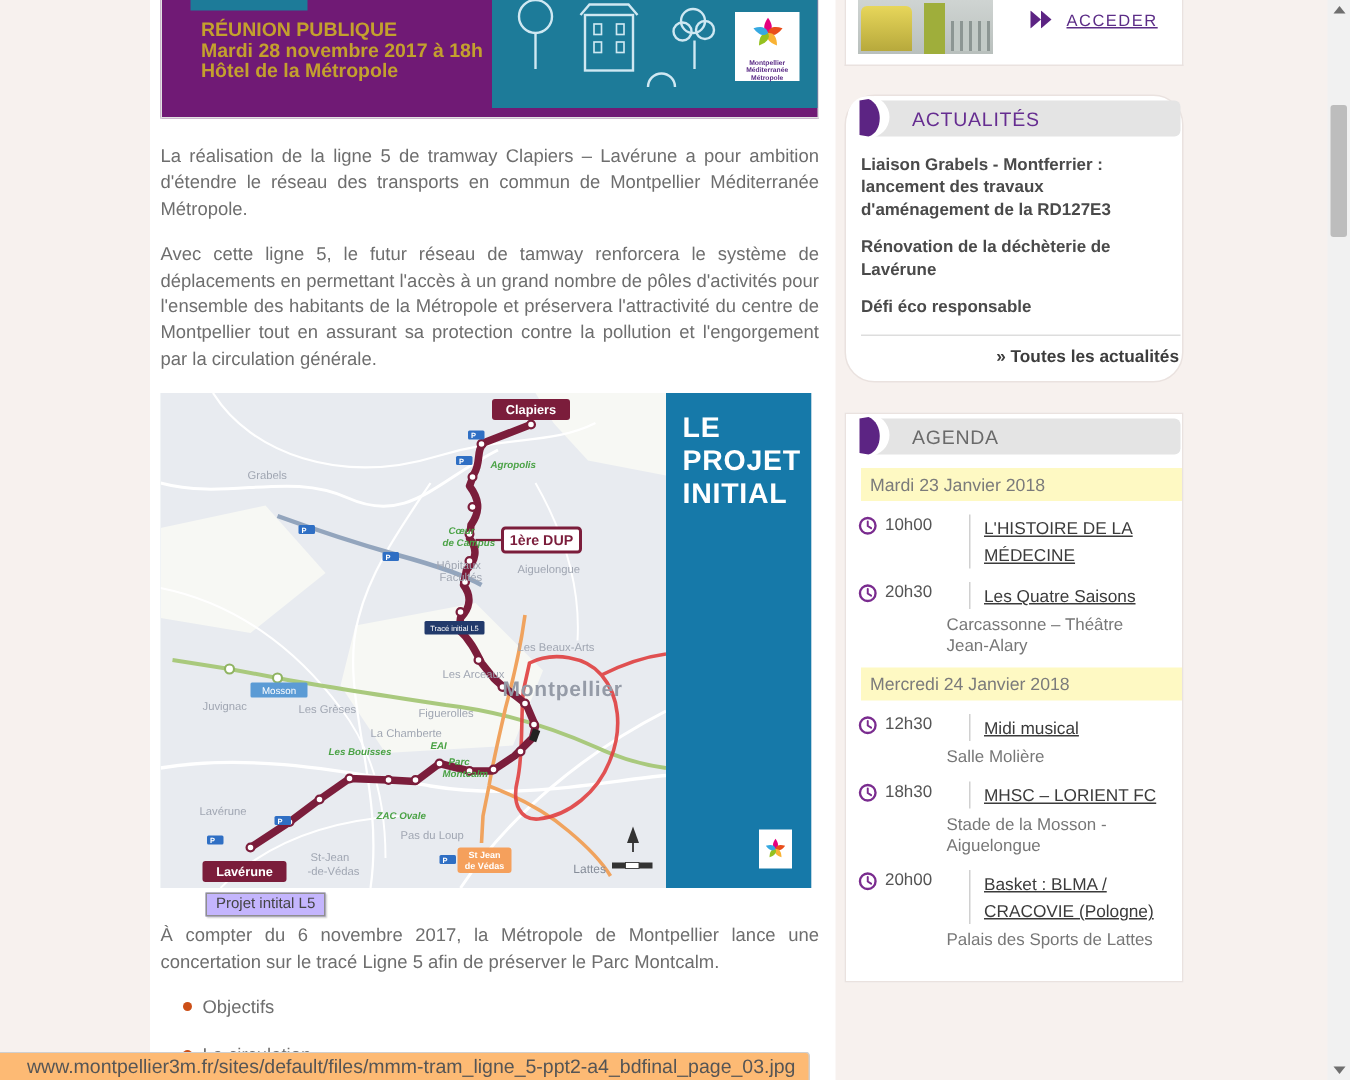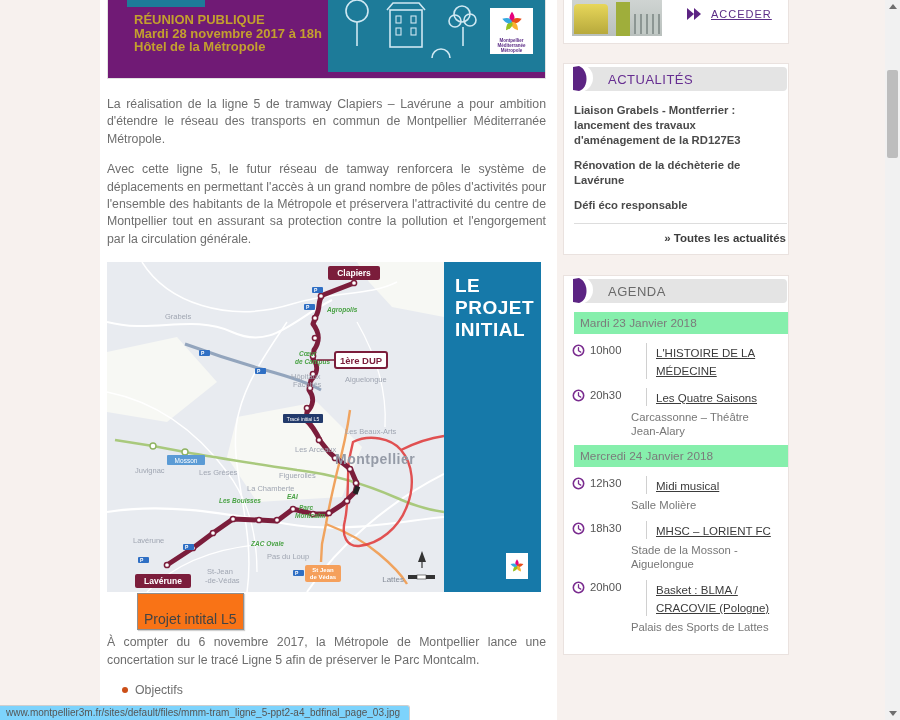--- a/index.html
+++ b/index.html
@@ -18,71 +18,71 @@
   .banner-logo .logo-txt{font-size:4.5px;line-height:5px;color:#5c2d87;font-weight:bold;}
 
   .para{margin-top:13px;font-size:12.3px;line-height:17.4px;color:#6e6e6e;text-align:justify;}
   .para.first{margin-top:17px;}
 
   .map-figure{position:relative;margin-top:14px;width:434px;height:330px;background:#e8ebf0;overflow:hidden;}
   .map-panel{position:absolute;right:0;top:0;width:97px;height:330px;background:#1679a9;box-sizing:border-box;padding:13px 0 0 11px;}
   .map-panel .pt{display:block;color:#fff;font-weight:bold;font-size:19px;line-height:22px;letter-spacing:.5px;}
   .map-logo{position:absolute;right:13px;bottom:13px;width:22px;height:26px;background:#fff;display:flex;align-items:center;justify-content:center;}
 
-  .img-tooltip{display:inline-block;margin:1px 0 0 30px;border:1px solid #8f8f8f;background:#f97316;padding:17px 6px 2px;font-size:14px;color:#444;box-shadow:1px 1px 1px rgba(0,0,0,.18);}
+  .img-tooltip{display:inline-block;margin:1px 0 0 30px;border:1px solid #8f8f8f;background:#c4b5fd;padding:1px 6px 2px;font-size:10px;color:#444;box-shadow:1px 1px 1px rgba(0,0,0,.18);}
 
   .bullets{margin:14px 0 0 0;padding:0 0 0 28px;list-style:none;}
   .bullets li{position:relative;font-size:12.3px;color:#6e6e6e;margin-bottom:5px;}
   .bullets li::before{content:"";position:absolute;left:-13px;top:4px;width:6px;height:6px;border-radius:50%;background:#cc4f17;}
   .bullets li.sp{margin-bottom:18px;}
 
   
   .sidebar{position:absolute;left:563px;top:0;width:226px;}
   .side-box{background:#fff;border:1px solid #eae2df;box-sizing:border-box;}
   .promo-box{height:44px;position:relative;border-top:none;}
   .promo-photo{position:absolute;left:8px;top:0;width:90px;height:36px;overflow:hidden;background:linear-gradient(#cfd4d2,#b9c0bd);}
   .promo-photo .tram{position:absolute;left:2px;top:4px;width:34px;height:30px;background:linear-gradient(#e7d65a,#b7a93c);border-radius:4px 4px 0 0;}
   .promo-photo .kiosk{position:absolute;left:44px;top:2px;width:14px;height:34px;background:#9fae3b;}
   .promo-photo .bikes{position:absolute;left:62px;top:14px;width:26px;height:20px;background:repeating-linear-gradient(90deg,#8c9693 0 2px,#c2cac6 2px 6px);}
   .acceder-arrow{position:absolute;left:122px;top:6px;}
   .acceder-link{position:absolute;left:147px;top:8px;font-size:11px;letter-spacing:1px;color:#5c2d87;text-decoration:underline;cursor:pointer;}
 
-  .news-box{margin-top:19px;padding-bottom:6px;}
+  .news-box{margin-top:19px;padding-bottom:6px;border-radius:20px;}
   .agenda-box{margin-top:20px;padding-bottom:20px;}
 
   .sec-header{position:relative;height:26px;margin-top:3px;}
   .sec-bar{margin-left:10px;margin-right:1px;height:24px;background:#e4e4e4;border-radius:4px;}
   .sec-title{position:absolute;left:44px;top:5px;font-size:13px;letter-spacing:.5px;}
   .sec-title.purple{color:#662d91;}
   .sec-title.gray{color:#6a6a6a;}
   .sec-icon{position:absolute;left:1px;top:-3px;width:30px;height:30px;}
 
   .news-items{padding:10px 12px 0 10px;}
   .news-item{font-size:11.3px;font-weight:bold;color:#4a4a4a;line-height:15px;margin-bottom:10px;cursor:pointer;}
   .news-div{border-top:1px solid #ddd;margin:1px 1px 0 10px;}
   .news-more{text-align:right;padding:8px 2px 4px;font-size:11.5px;font-weight:bold;color:#3d3d3d;cursor:pointer;}
 
-  .day-bar{margin:7px 0 0 10px;background:#86efac;color:#7b7b7b;font-size:11.8px;padding:4px 0 4px 6px;}
+  .day-bar{margin:7px 0 0 10px;background:#fef9c3;color:#7b7b7b;font-size:11.8px;padding:4px 0 4px 6px;}
   .ev-row{display:flex;padding:9px 10px 0 8px;}
   .ev-left{width:74px;display:flex;gap:5px;align-items:flex-start;color:#555;font-size:11.3px;flex-shrink:0;padding-top:1px;}
   .ev-body{border-left:1px solid #d0d0d0;padding-left:9px;flex:1;}
   .ev-title{font-size:11.5px;color:#3b3b3b;text-decoration:underline;line-height:15px;cursor:pointer;}
   .ev-loc{padding:4px 10px 0 67px;color:#777;font-size:11.3px;line-height:14px;}
 
   
   .scrollbar{position:absolute;right:0;top:0;width:15px;height:720px;background:#f1f1f1;}
   .sb-btn{position:absolute;left:0;width:15px;height:14px;}
   .sb-up{top:0;} .sb-down{bottom:0;}
   .sb-up::after,.sb-down::after{content:"";position:absolute;left:4px;border-left:4px solid transparent;border-right:4px solid transparent;}
   .sb-up::after{top:4px;border-bottom:5px solid #6f6f6f;}
   .sb-down::after{bottom:4px;border-top:5px solid #6f6f6f;}
   .sb-thumb{position:absolute;left:2px;top:70px;width:11px;height:88px;background:#bdbdbd;border-radius:2px;}
 
   
-  .status-bar{position:absolute;left:0;bottom:0;z-index:9;background:#7dd3fc;border:1px solid #cfcfcf;border-left:none;border-bottom:none;border-radius:0 3px 0 0;padding:1px 9px 2px 6px;font-size:10px;color:#555;white-space:nowrap;}
+  .status-bar{position:absolute;left:0;bottom:0;z-index:9;background:#fdba74;border:1px solid #cfcfcf;border-left:none;border-bottom:none;border-radius:0 3px 0 0;padding:1px 9px 2px 18px;font-size:13px;color:#555;white-space:nowrap;}
 </style>
 </head>
 <body>
 
 <div class="page">
 
   <div class="main-col">
     <div class="main-inner">
 
       

